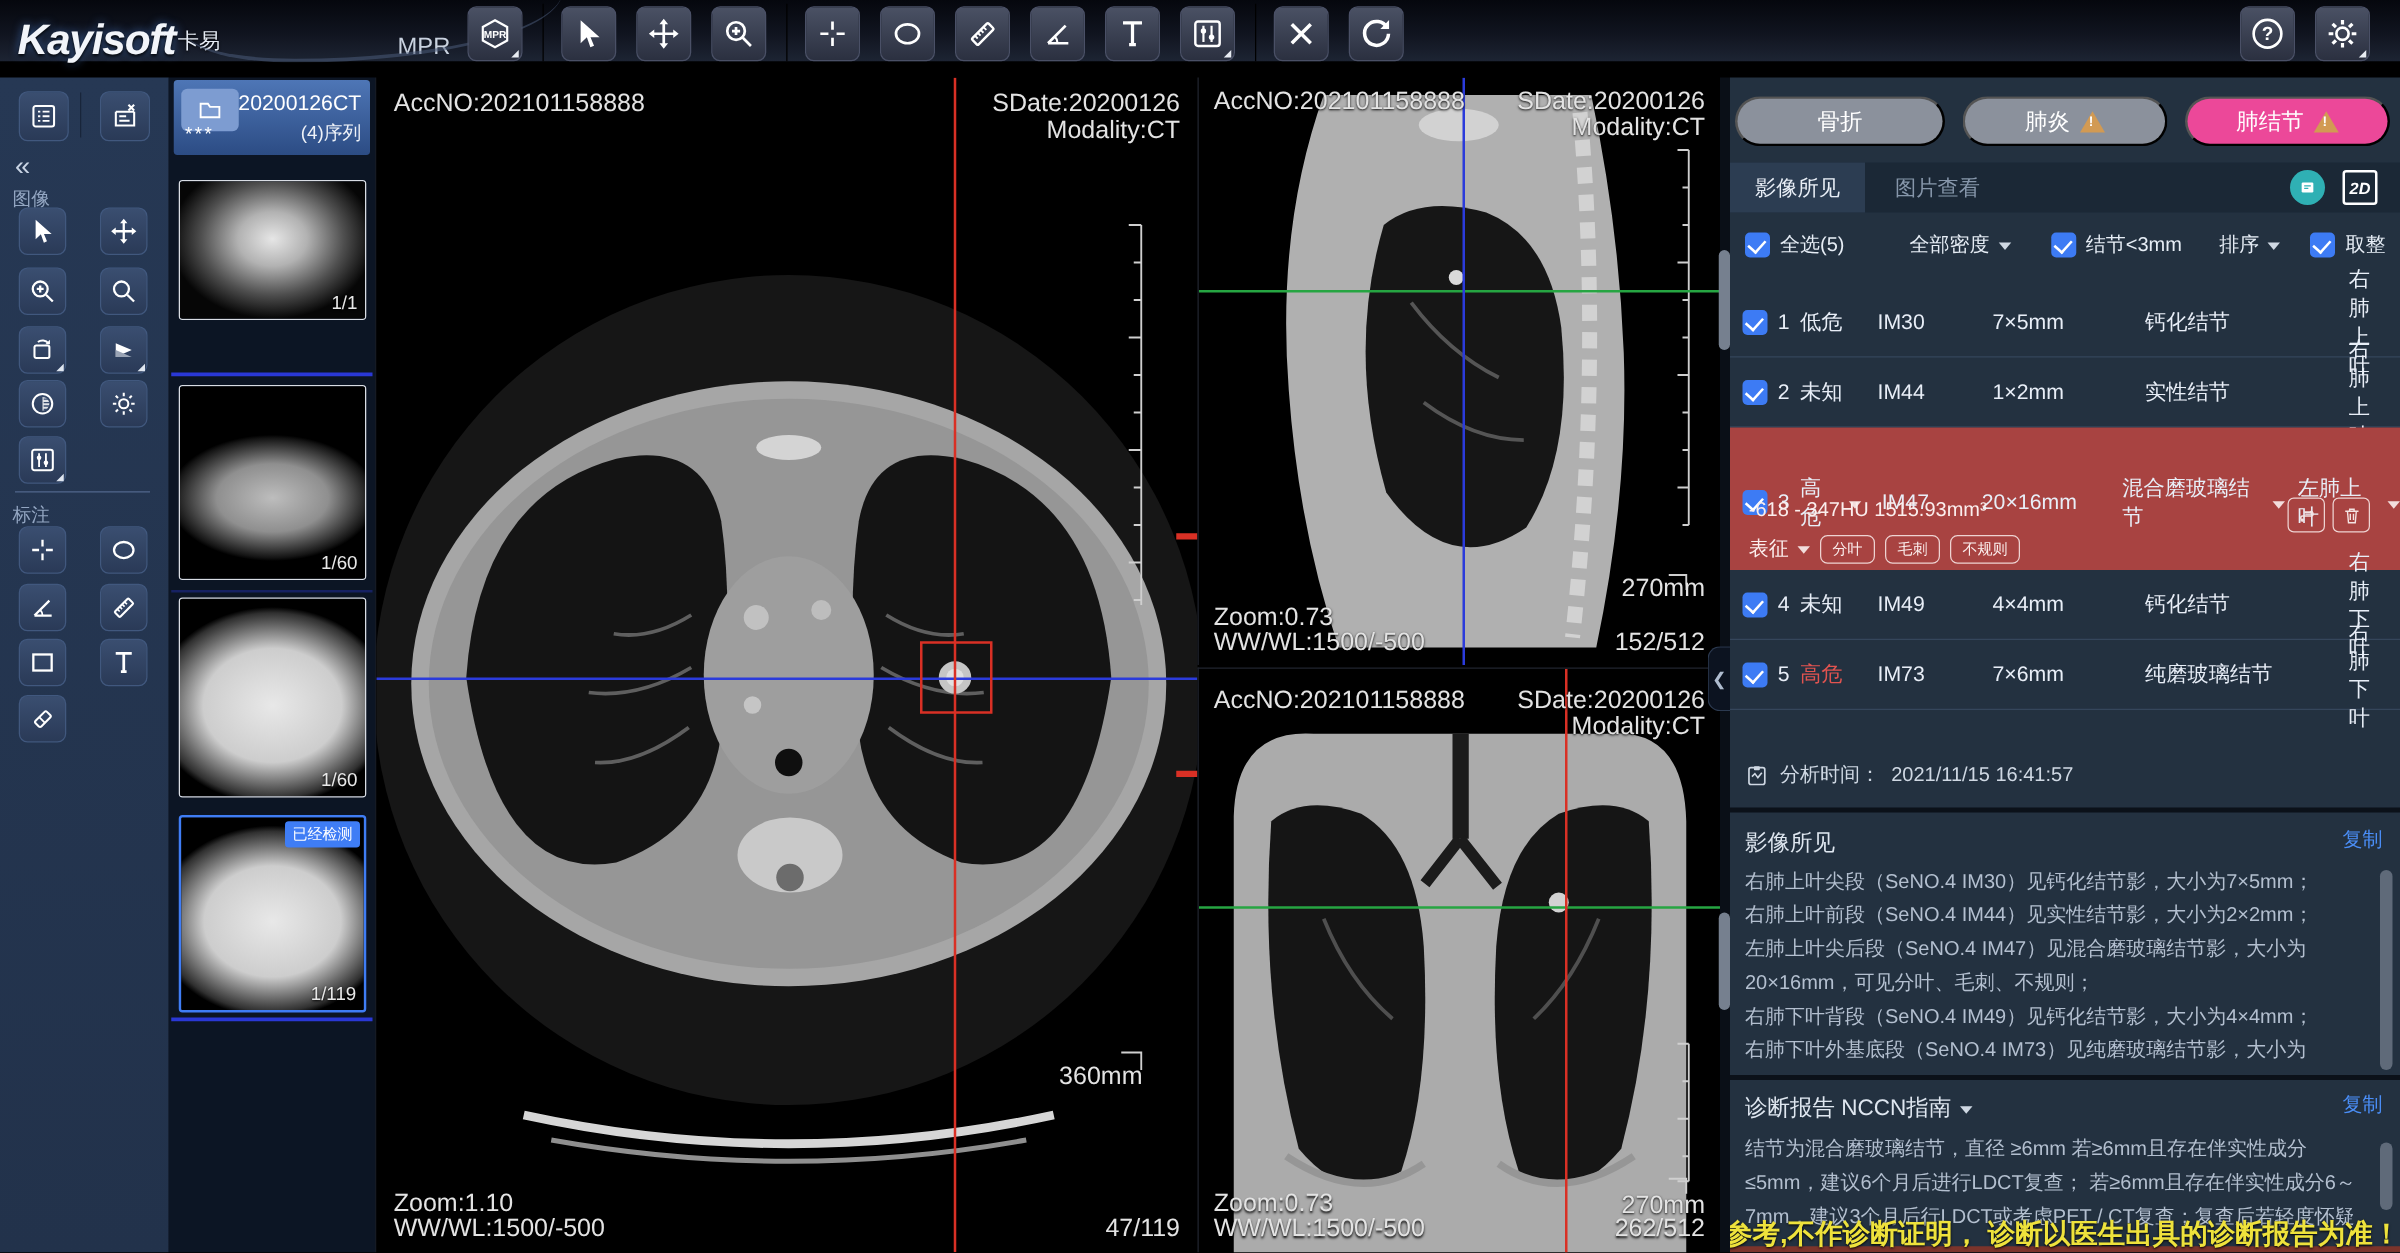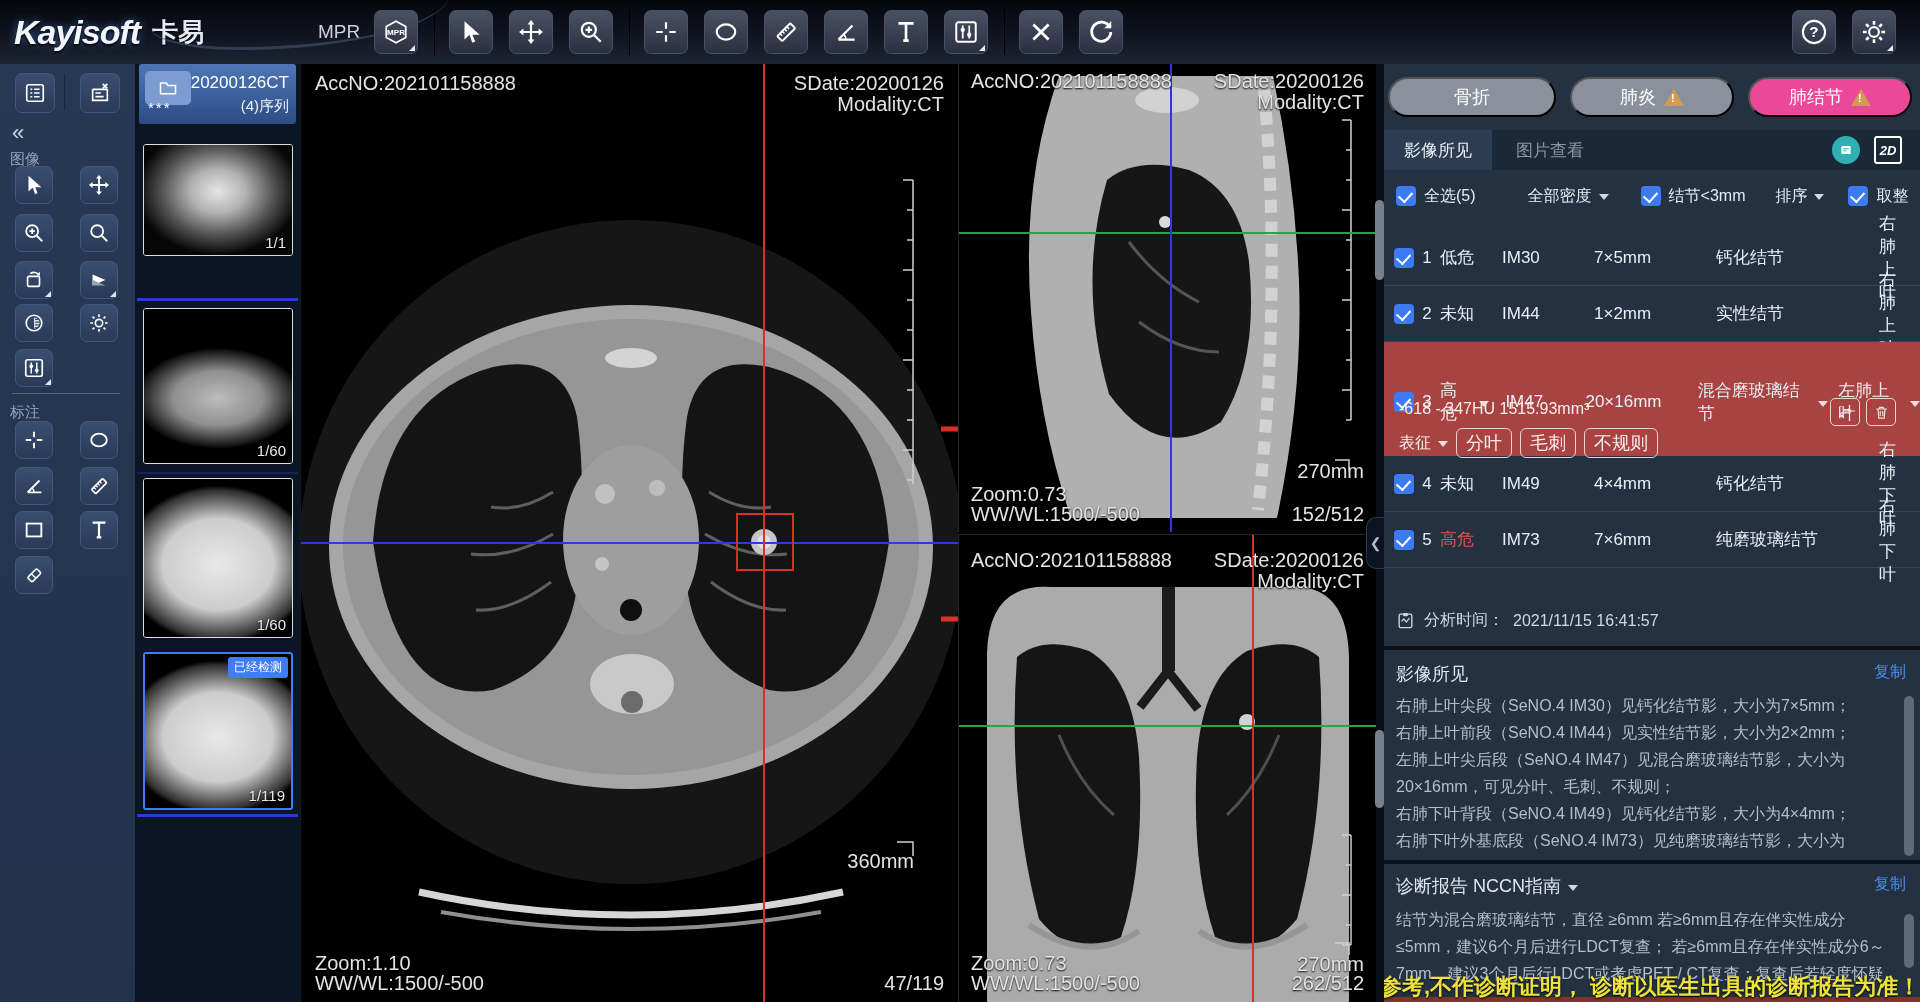--- a/index.html
+++ b/index.html
@@ -1,28 +1,28 @@
 <!DOCTYPE html>
 <html><head>
 <meta charset="utf-8">
 <style>
   * { margin:0; padding:0; box-sizing:border-box; }
   html,body { width:1920px; height:1002px; overflow:hidden; background:#000;
     font-family:"Liberation Sans", sans-serif; }
   .app { position:relative; width:1920px; height:1002px; }
 
   
-  .topbar { position:absolute; left:0; top:0; width:1920px; height:64px;
+  .topbar { position:absolute; left:0; top:0; width:1920px; height:49px;
     background:linear-gradient(180deg,#05070d 0%,#10141f 55%,#1d2433 100%);
-    display:flex; align-items:center; z-index:30; }
+    display:flex; align-items:flex-end; z-index:30; }
   .logo { position:absolute; left:14px; top:10px; width:300px; height:44px;
     display:flex; align-items:center; }
   .logo-en { font-size:34px; font-weight:bold; font-style:italic; color:#f2f5fa;
     letter-spacing:-1px; text-shadow:0 2px 3px #000, 0 0 8px #3a5f9a; }
-  .logo-cn { font-size:26px; font-weight:bold; color:#e6ecf5; margin-left:12px;
+  .logo-cn { font-size:17px; font-weight:normal; color:#e6ecf5; margin-left:2px;
     text-shadow:0 1px 2px #000; }
   .logo-swoosh { position:absolute; left:150px; top:-30px; width:300px; height:80px;
     border-bottom:3px solid #4a5a78; border-radius:0 0 100% 40%; opacity:.55; pointer-events:none; }
   .mpr-label { margin-left:318px; font-size:19px; color:#c9d2df; margin-right:14px; }
   .tbtn { position:relative; width:44px; height:44px; margin-right:16px; border:1px solid #4a5066;
     border-radius:7px; background:linear-gradient(180deg,#4a5164 0%,#2b3040 100%);
     display:flex; align-items:center; justify-content:center; cursor:pointer; flex:none; }
   .tbtn svg { width:26px; height:26px; }
   .tbtn.corner::after { content:""; position:absolute; right:2px; bottom:2px;
     border-left:6px solid transparent; border-bottom:6px solid #e8ecf2; }
@@ -126,21 +126,21 @@
   .c-size { width:122px; flex:none; }
   .c-type { width:150px; flex:none; }
   .c-loc { flex:1; text-align:right; padding-right:24px; }
   .risk-red { color:#e25450; }
   .sel-block { background:#a84341; border-bottom:none; height:114px; position:relative; }
   .sel-line1 { display:flex; align-items:center; height:50px; padding-top:6px; }
   .sel-line1 .caret { border-top-color:#f2dddc; }
   .sel-detail { position:absolute; left:15px; top:58px; font-size:16px; color:#fbeeed; }
   .sel-chips { position:absolute; left:15px; top:86px; display:flex; align-items:center;
     gap:8px; font-size:16px; color:#fbeeed; }
-  .chip { border:1px solid #eed3d2; border-radius:6px; padding:2px 9px; font-size:18px; }
+  .chip { border:1px solid #eed3d2; border-radius:6px; padding:2px 9px; font-size:12px; }
   .sel-actions { position:absolute; right:24px; top:56px; display:flex; gap:6px; }
   .abtn { width:30px; height:28px; border:1px solid #eed3d2; border-radius:5px;
     display:flex; align-items:center; justify-content:center; cursor:pointer; }
   .abtn svg { width:17px; height:17px; }
   .analysis { position:absolute; left:12px; top:548px; display:flex; align-items:center;
     gap:9px; color:#cfd8e3; font-size:16px; }
   .hdiv { position:absolute; left:0; width:536px; height:4px; background:#0b1119; }
   .sec-hdr { position:absolute; left:12px; font-size:18px; color:#dfe7f0; }
   .copy-link { position:absolute; right:14px; font-size:16px; color:#4a8df5; cursor:pointer; }
   .sec-text { position:absolute; left:12px; width:498px; font-size:16px; line-height:27px;

